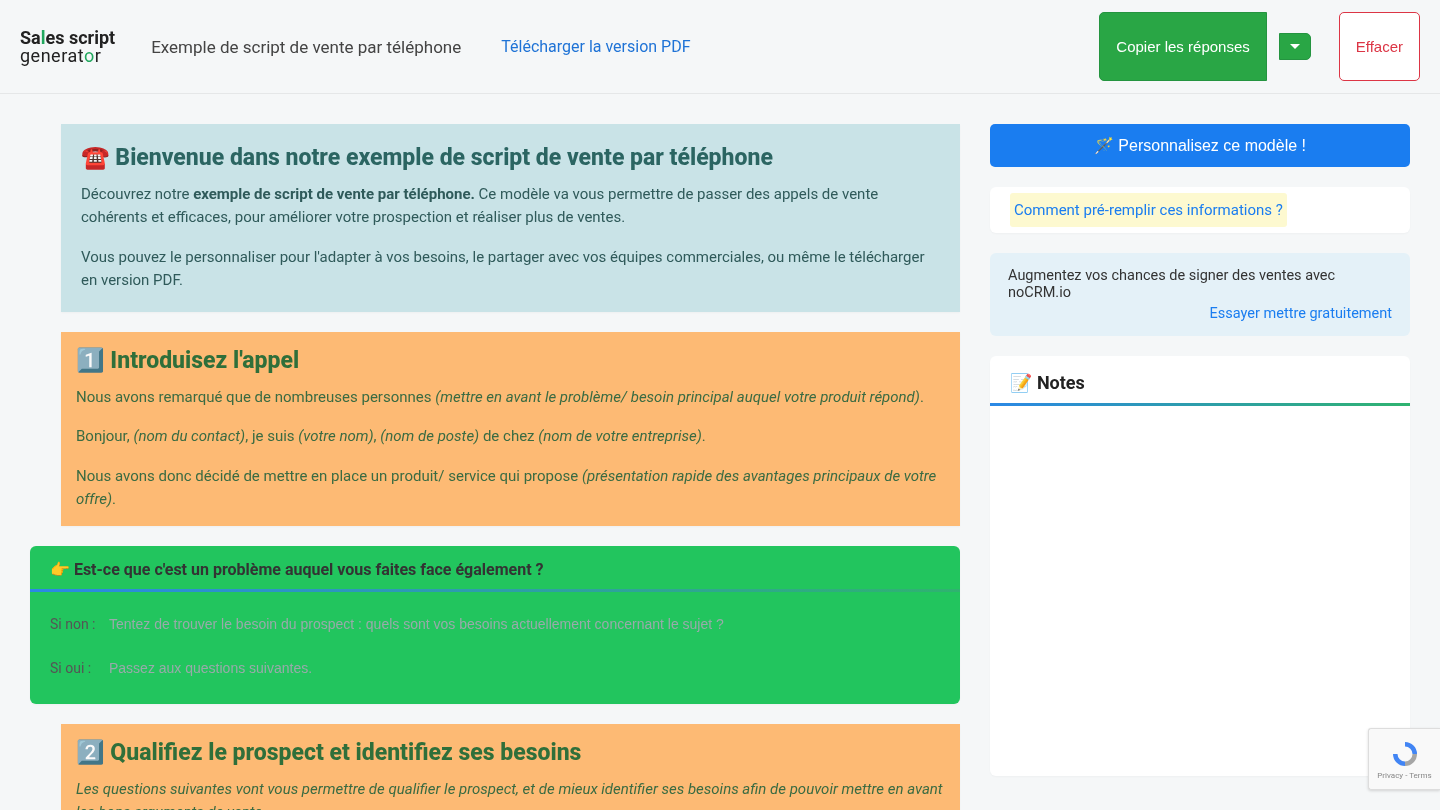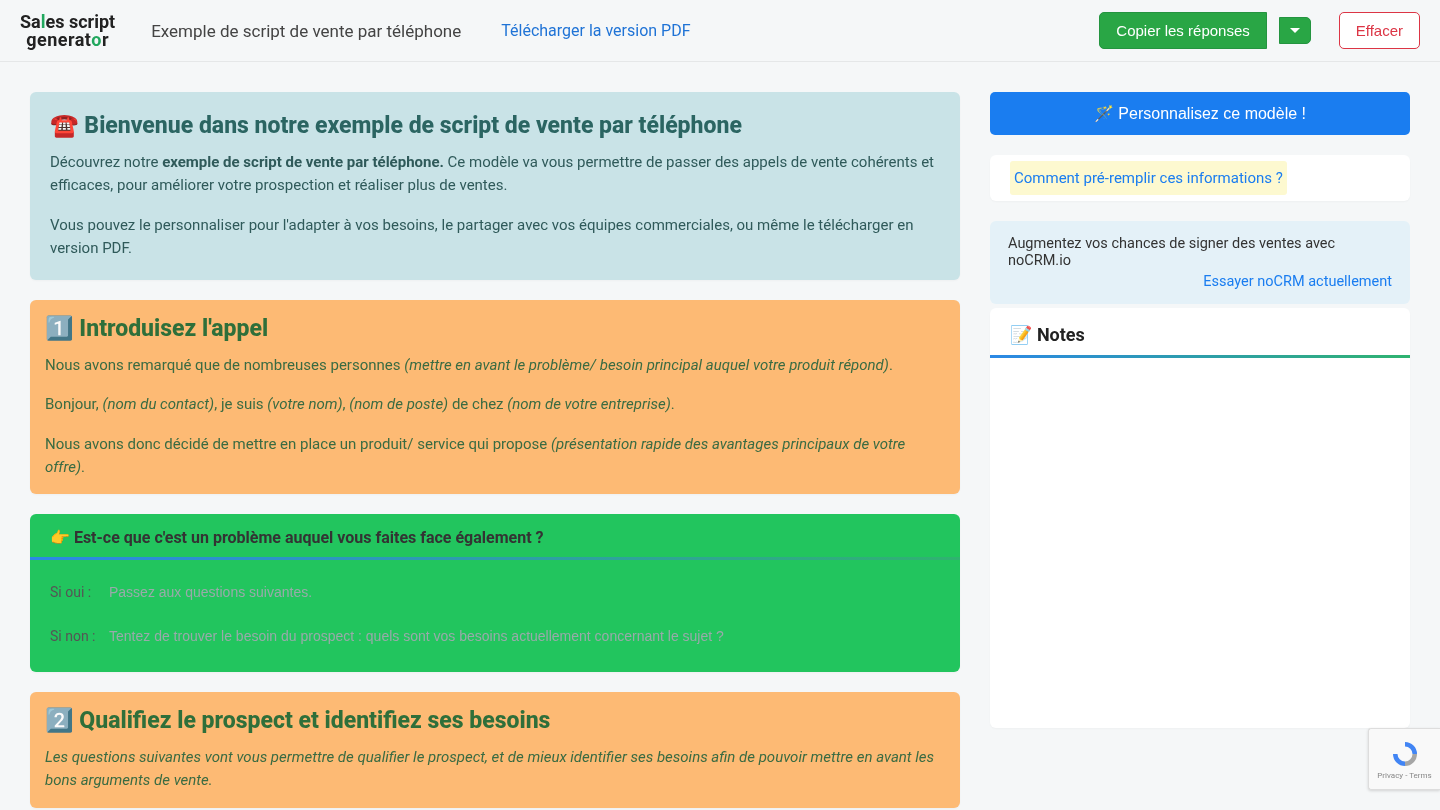--- a/index.html
+++ b/index.html
@@ -17,36 +17,36 @@
       border-bottom: 1px solid #e5e7e8;
       gap: 16px;
     }
     .logo {
       font-size: 18px;
       font-weight: 700;
       color: #222;
       line-height: 0.95;
     }
     .logo-line1 { display: block; }
-    .logo-line2 { display: block; font-weight: 700; text-align: center; letter-spacing: 0.5px; }
+    .logo-line2 { display: block; font-weight: 400; letter-spacing: 0.5px; }
     .logo .accent { color: #21a85e; }
     .title {
       margin-left: 20px;
       font-size: 17px;
       color: #444;
     }
     .pdf-link {
       margin-left: 24px;
       color: #1f73d6;
       text-decoration: none;
       font-size: 16px;
     }
     .topbar-spacer { flex: 1; }
     .btn {
-      padding: 9px 16px;
+      padding: 25px 16px;
       border-radius: 5px;
       font-size: 15px;
       cursor: pointer;
       border: 1px solid transparent;
       display: inline-flex;
       align-items: center;
     }
     .btn-copy {
       background: #29a645;
       color: #fff;
@@ -77,24 +77,25 @@
     .main {
       display: flex;
       padding: 30px;
       gap: 30px;
       align-items: flex-start;
     }
     .left-col { flex: 1; min-width: 0; }
     .right-col { width: 420px; flex-shrink: 0; }
     .card {
       background: #fff;
-      border-radius: 6px;
+      border-radius: 0;
       margin-bottom: 20px;
       box-shadow: 0 1px 2px rgba(0,0,0,0.03);
       overflow: hidden;
+      margin-left: 31px;
     }
     .card-blue {
       background: #c9e3e7;
       padding: 20px;
     }
     .card-green {
       background: #fdba74;
       padding: 15px;
     }
     .card-title {
@@ -198,21 +199,21 @@
       border-radius: 3px;
       text-decoration: none;
       font-size: 15px;
     }
     .promo {
       background: #e4f1f8;
       border-radius: 6px;
       padding: 14px 18px;
       font-size: 14.5px;
       color: #333;
-      margin-bottom: 4px;
+      margin-bottom: 20px;
     }
     .promo-link {
       display: block;
       text-align: right;
       color: #1a7df0;
       text-decoration: none;
       margin-top: 4px;
       font-size: 14.5px;
     }
     .notes-area {
@@ -290,26 +291,26 @@
         <p>
           <span>Nous avons donc décidé de mettre en place un produit/ service qui propose </span><span class="emph">(présentation rapide des avantages principaux de votre offre)</span><span>.</span>
         </p>
       </div>
     </div>
 
     <div class="q-card">
       <div class="q-header">👉 Est-ce que c'est un problème auquel vous faites face également ?</div>
       <div class="answers">
         <div class="answer-row">
+          <div class="answer-label">Si non :</div>
+          <input class="answer-input" placeholder="Tentez de trouver le besoin du prospect : quels sont vos besoins actuellement concernant le sujet ?" style="">
+        </div>
+        <div class="answer-row">
           <div class="answer-label">Si oui :</div>
           <input class="answer-input" placeholder="Passez aux questions suivantes." style="">
-        </div>
-        <div class="answer-row">
-          <div class="answer-label">Si non :</div>
-          <input class="answer-input" placeholder="Tentez de trouver le besoin du prospect : quels sont vos besoins actuellement concernant le sujet ?" style="">
         </div>
       </div>
     </div>
 
     <div class="card card-green">
       <div class="card-title card-title-green">2️⃣ Qualifiez le prospect et identifiez ses besoins</div>
       <div class="card-body card-body-green">
         <p class="emph">Les questions suivantes vont vous permettre de qualifier le prospect, et de mieux identifier ses besoins afin de pouvoir mettre en avant les bons arguments de vente.</p>
       </div>
     </div>
@@ -319,21 +320,21 @@
     <button class="btn-personalize">🪄 Personnalisez ce modèle !</button>
 
     <div class="panel">
       <div class="panel-body">
         <a href="#" class="prefill-link">Comment pré-remplir ces informations ?</a>
       </div>
     </div>
 
     <div class="promo">
       <span>Augmentez vos chances de signer des ventes avec noCRM.io</span>
-      <a href="#" class="promo-link">Essayer noCRM actuellement</a>
+      <a href="#" class="promo-link">Essayer mettre gratuitement</a>
     </div>
 
     <div class="panel">
       <div class="panel-header">
         <span>📝 Notes</span>
       </div>
       <div class="notes-area" contenteditable="true" style=""></div>
     </div>
   </div>
 </div>

